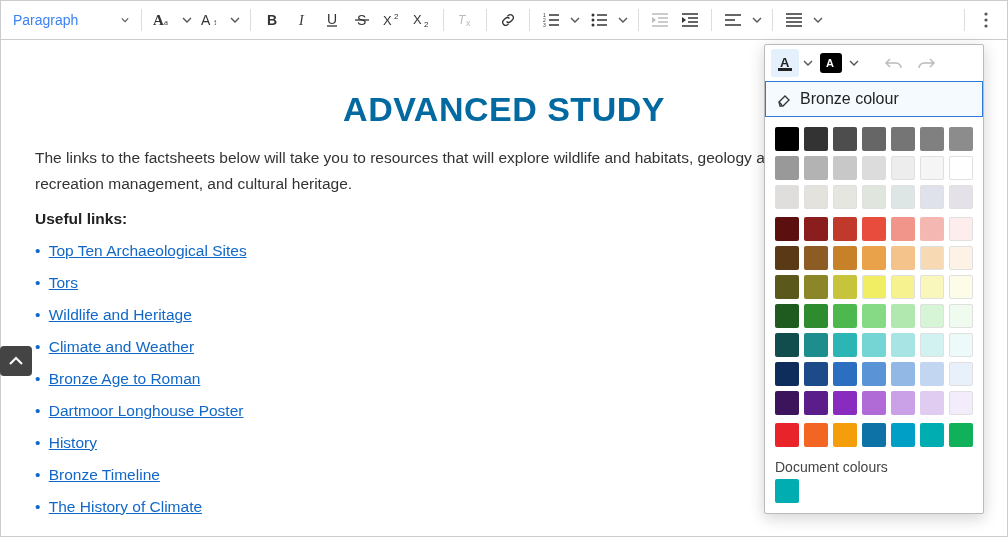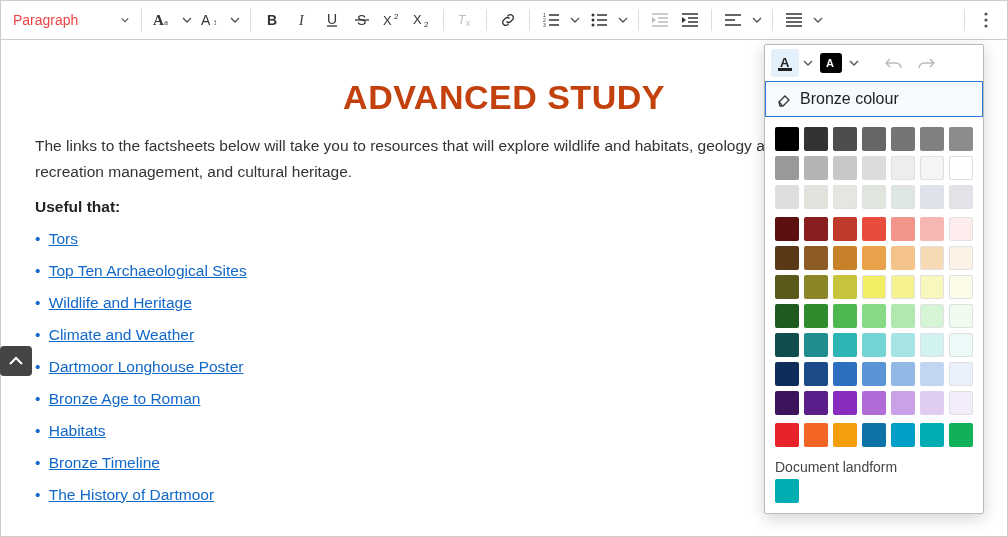--- a/index.html
+++ b/index.html
@@ -7,27 +7,27 @@
 
   
   .toolbar { display:flex; align-items:center; height:38px; border:1px solid #ccc; background:#fff; padding:0 6px; gap:0; }
   .tb-group { display:flex; align-items:center; height:100%; }
   .sep { width:1px; height:22px; background:#ddd; margin:0 6px; }
   .btn { min-width:26px; height:28px; display:flex; align-items:center; justify-content:center; border-radius:3px; cursor:pointer; color:#333; padding:0 2px; }
   .btn.disabled { color:#bbb; }
   .caret { width:8px; margin-left:3px; display:flex; align-items:center; }
   .caret svg { display:block; }
   .combo { display:flex; align-items:center; height:28px; }
-  .para-select { display:flex; align-items:center; width:116px; height:28px; padding:0 6px; font-size:14px; color:#ef4444; border-radius:3px; cursor:pointer; justify-content:space-between; }
+  .para-select { display:flex; align-items:center; width:116px; height:28px; padding:0 6px; font-size:14px; color:#3b82f6; border-radius:3px; cursor:pointer; justify-content:space-between; }
   .spacer { flex:1; }
   .overflow { display:flex; align-items:center; justify-content:center; width:30px; height:30px; border-radius:3px; cursor:pointer; }
 
   
   .stage { border:1px solid #ccc; border-top:none; padding:12px 34px 16px 34px; height:calc(537px - 38px - 2px); box-sizing:border-box; overflow:hidden; }
-  .title { text-align:center; font-size:34px; font-weight:700; color:#c2410c; letter-spacing:.5px; margin:26px 0 16px; }
+  .title { text-align:center; font-size:34px; font-weight:700; color:#0369a1; letter-spacing:.5px; margin:38px 0 16px; }
   .para { font-size:15.5px; color:#333; line-height:1.7; margin:0 0 10px; }
   .useful { font-weight:700; margin:12px 0 6px; font-size:15.5px; }
   .links { list-style:none; margin:0; padding:0; }
   .links li { font-size:15.5px; color:#333; margin:14px 0; }
   .bullet { color:#1268c7; margin-right:4px; }
   .link { color:#1268c7; text-decoration:underline; cursor:pointer; }
 
   
   .backtop { position:absolute; left:0; top:346px; width:32px; height:30px; background:#444; border-radius:4px; display:flex; align-items:center; justify-content:center; cursor:pointer; }
   .backtop svg { display:block; }
@@ -262,31 +262,31 @@
         <circle cx="2" cy="3" r="1.6" fill="#555"></circle>
         <circle cx="2" cy="9" r="1.6" fill="#555"></circle>
         <circle cx="2" cy="15" r="1.6" fill="#555"></circle>
       </svg>
   </div>
 </div>
 
 <div class="stage">
   <h1 class="title">ADVANCED STUDY</h1>
   <p class="para">The links to the factsheets below will take you to resources that will explore wildlife and habitats, geology and landform management, recreation management, and cultural heritage.</p>
-  <p class="useful">Useful that:</p>
+  <p class="useful">Useful links:</p>
   <ul class="links" id="link-list">
+      <li><span class="bullet">• </span><span class="link">Top Ten Archaeological Sites</span></li>
       <li><span class="bullet">• </span><span class="link">Tors</span></li>
-      <li><span class="bullet">• </span><span class="link">Top Ten Archaeological Sites</span></li>
       <li><span class="bullet">• </span><span class="link">Wildlife and Heritage</span></li>
       <li><span class="bullet">• </span><span class="link">Climate and Weather</span></li>
+      <li><span class="bullet">• </span><span class="link">Bronze Age to Roman</span></li>
       <li><span class="bullet">• </span><span class="link">Dartmoor Longhouse Poster</span></li>
-      <li><span class="bullet">• </span><span class="link">Bronze Age to Roman</span></li>
-      <li><span class="bullet">• </span><span class="link">Habitats</span></li>
+      <li><span class="bullet">• </span><span class="link">History</span></li>
       <li><span class="bullet">• </span><span class="link">Bronze Timeline</span></li>
-      <li><span class="bullet">• </span><span class="link">The History of Dartmoor</span></li>
+      <li><span class="bullet">• </span><span class="link">The History of Climate</span></li>
     </ul>
 </div>
 
 <div class="backtop">
   <svg width="14" height="10" viewBox="0 0 14 10">
       <path d="M1 8l6-6 6 6" stroke="#fff" stroke-width="2" fill="none"></path>
     </svg>
 </div>
 
 <div class="popover">
@@ -419,17 +419,17 @@
         <div class="sw" style="background: rgb(232, 35, 42);"></div>
         <div class="sw" style="background: rgb(242, 101, 34);"></div>
         <div class="sw" style="background: rgb(245, 158, 11);"></div>
         <div class="sw" style="background: rgb(13, 114, 166);"></div>
         <div class="sw" style="background: rgb(0, 160, 198);"></div>
         <div class="sw" style="background: rgb(0, 173, 176);"></div>
         <div class="sw" style="background: rgb(17, 176, 91);"></div>
       </div>
   </div>
 
-  <div class="doc-label">Document landform</div>
+  <div class="doc-label">Document colours</div>
   <div class="doc-row">
     <div class="doc-sw" id="doc-sw" style="background: rgb(0, 173, 176);"></div>
   </div>
 </div>
 
 </body></html>

